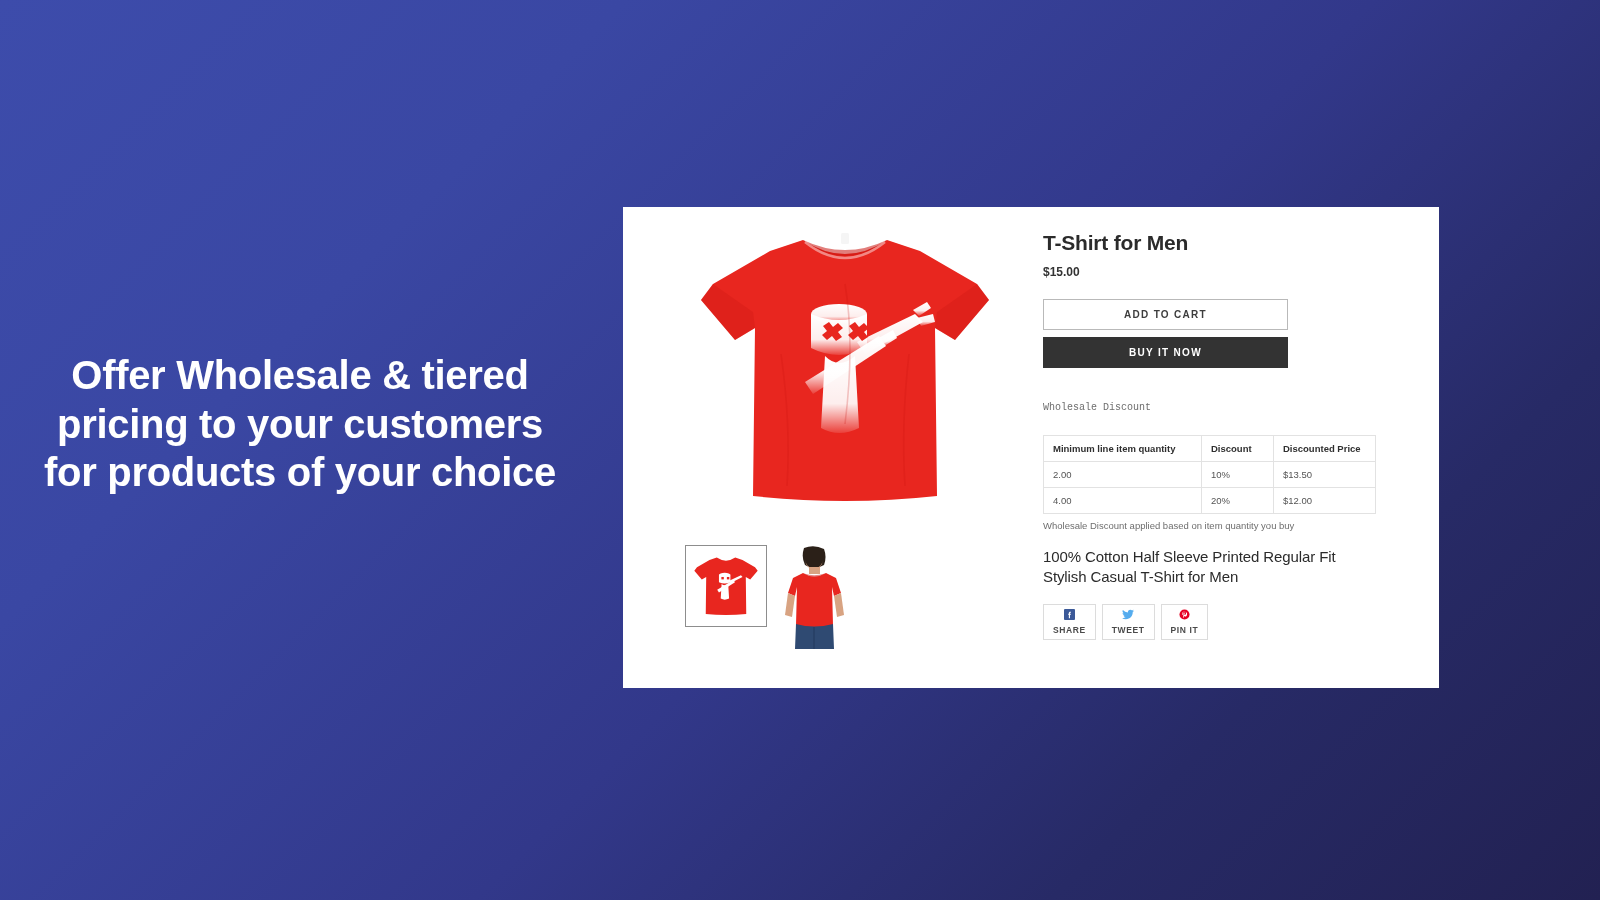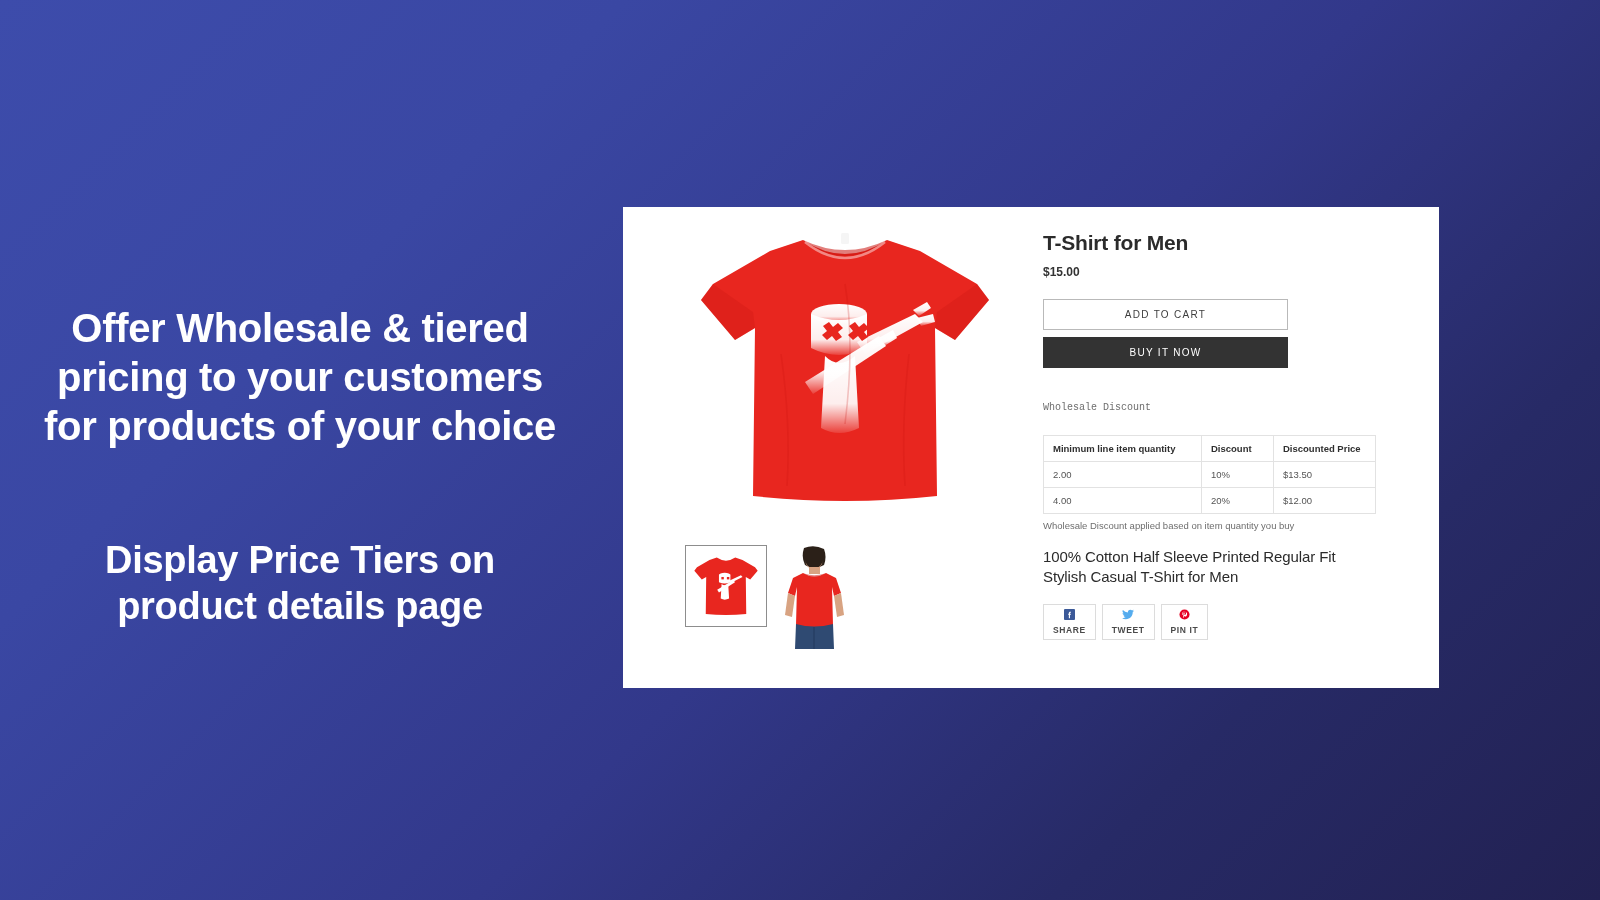--- a/index.html
+++ b/index.html
@@ -113,21 +113,21 @@
     font-weight: bold;
     color: #333333;
     margin: 4px 0 20px 0;
   }
   .btn {
     display: block;
     width: 245px;
     box-sizing: border-box;
     text-align: center;
     font-size: 10px;
-    font-weight: normal;
+    font-weight: bold;
     letter-spacing: 1.3px;
     padding: 9px 0;
     cursor: pointer;
   }
   .btn-cart {
     background: #ffffff;
     border: 1px solid #b9b9b9;
     color: #3d3d3d;
     margin-bottom: 7px;
   }
@@ -204,21 +204,20 @@
     cursor: pointer;
     flex-direction: column;
   }
   .share-btn svg { display: block; }
 </style>
 </head>
 <body>
 
 <div class="promo">
   <div class="promo-line l1">Offer Wholesale &amp; tiered pricing to your customers for products of your choice</div>
-  <div class="promo-line l3">Display Price Tiers on product details page</div>
 </div>
 
 <div class="card">
 
   <div class="gallery">
 
     <div class="hero-img">
       <svg width="300" height="290" viewBox="0 0 300 290">
         <defs>
           <linearGradient id="printFade" x1="0" y1="0" x2="0" y2="1">

